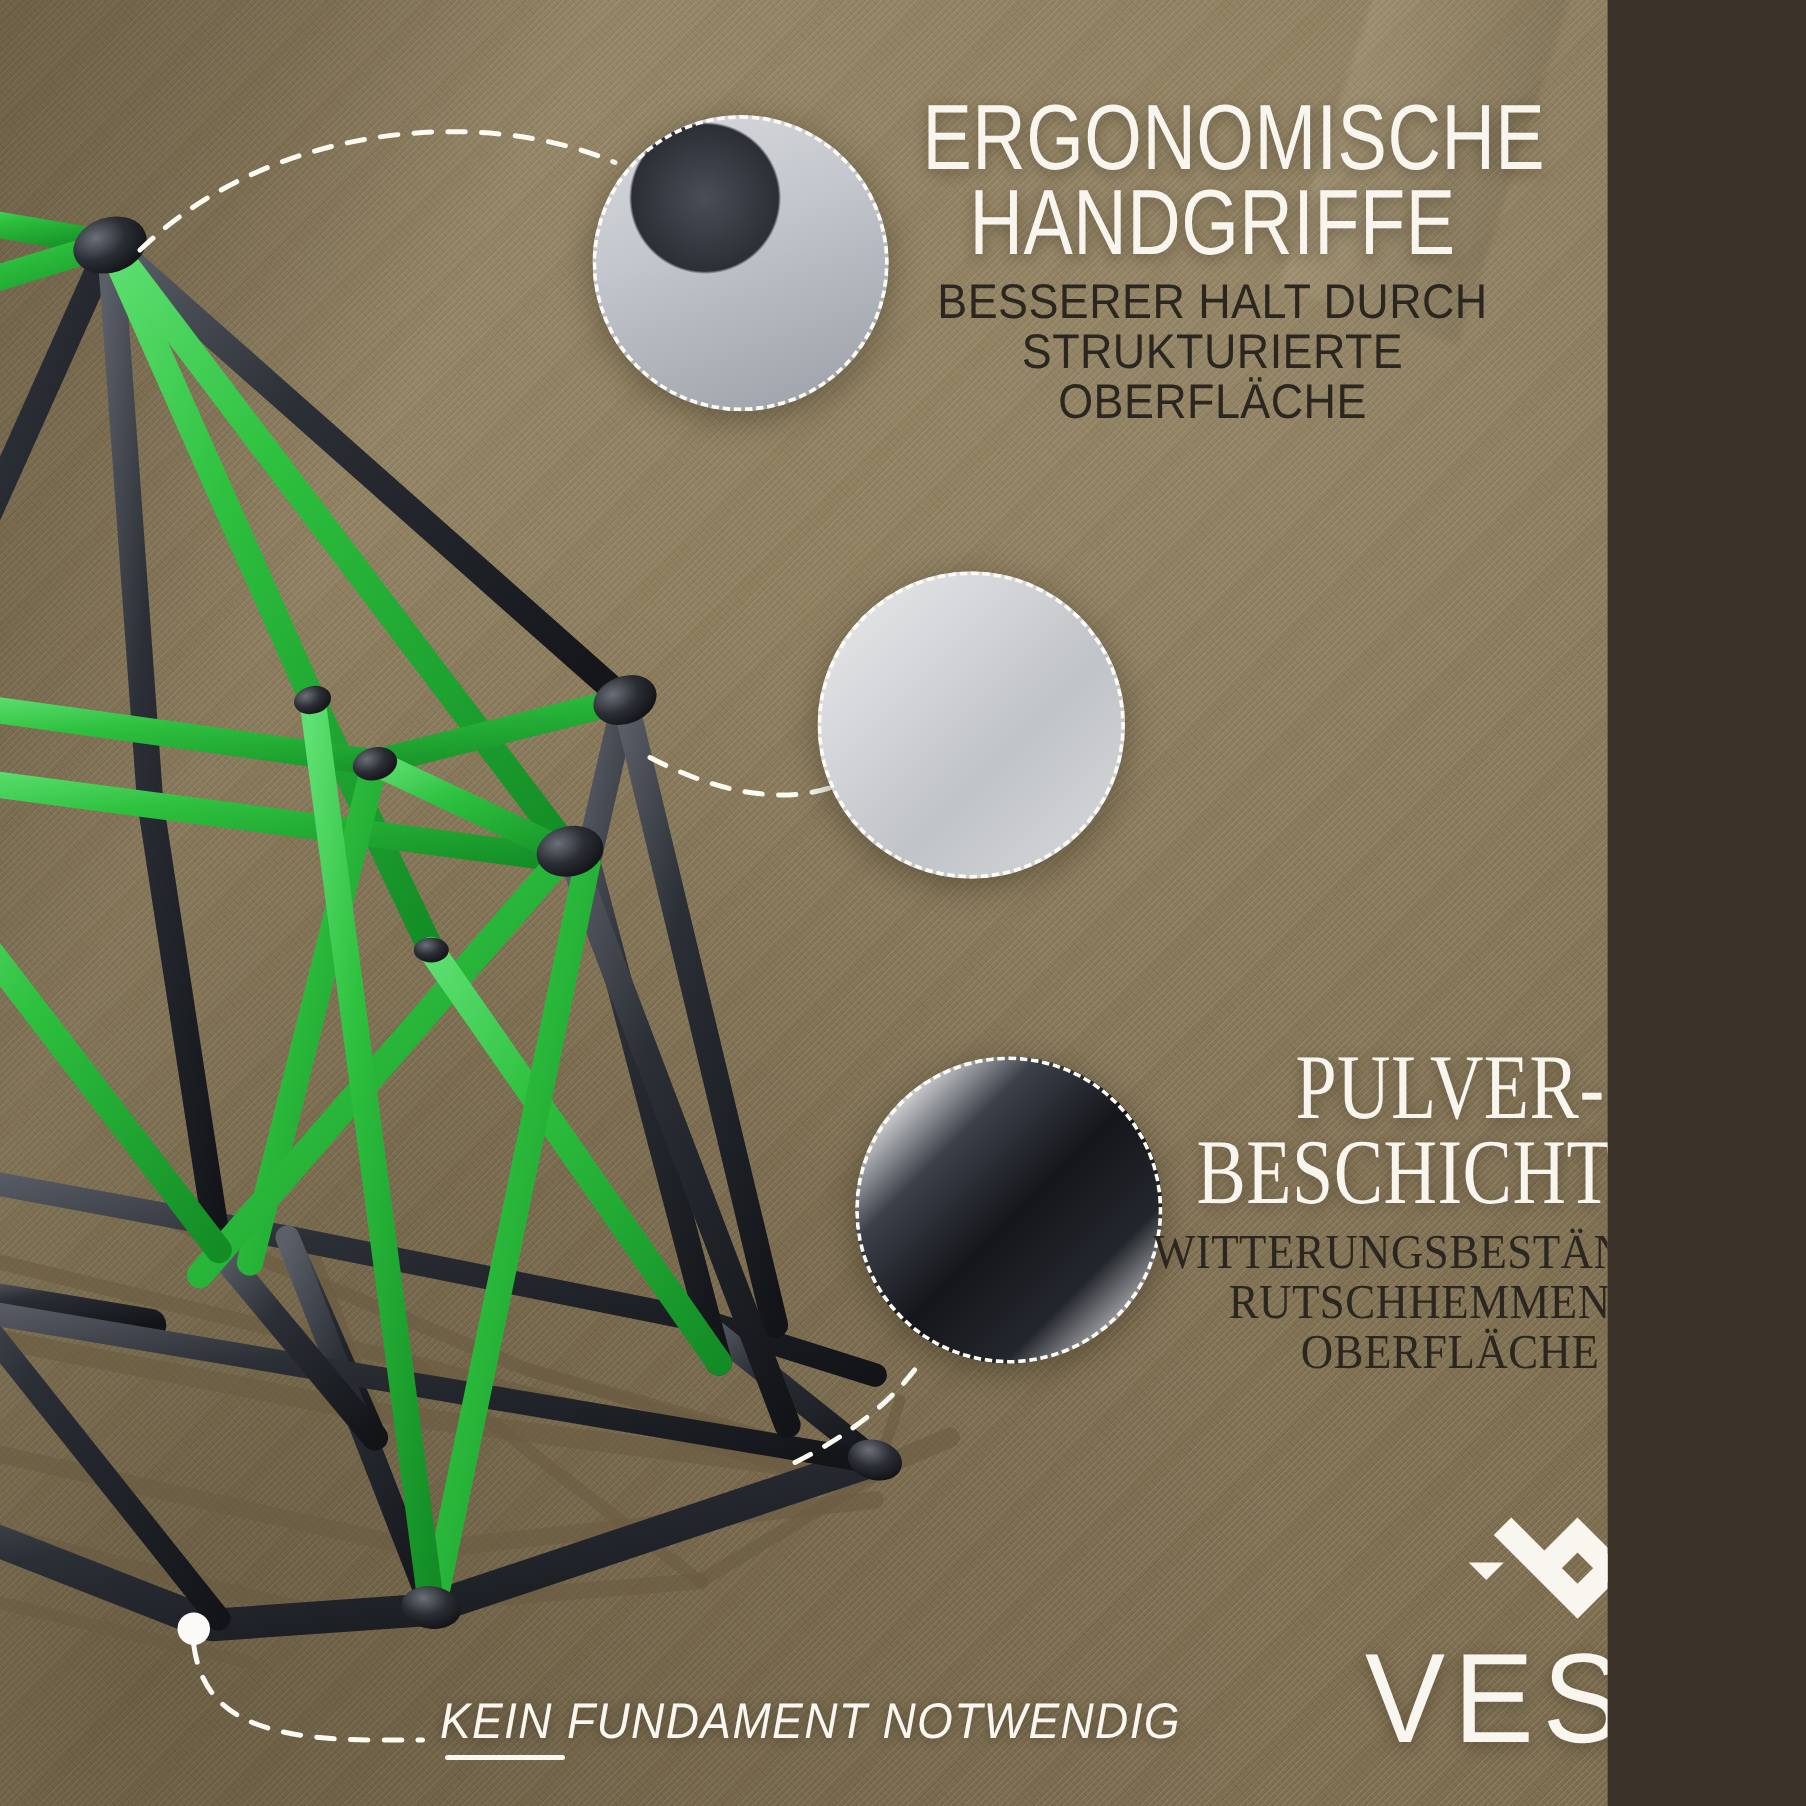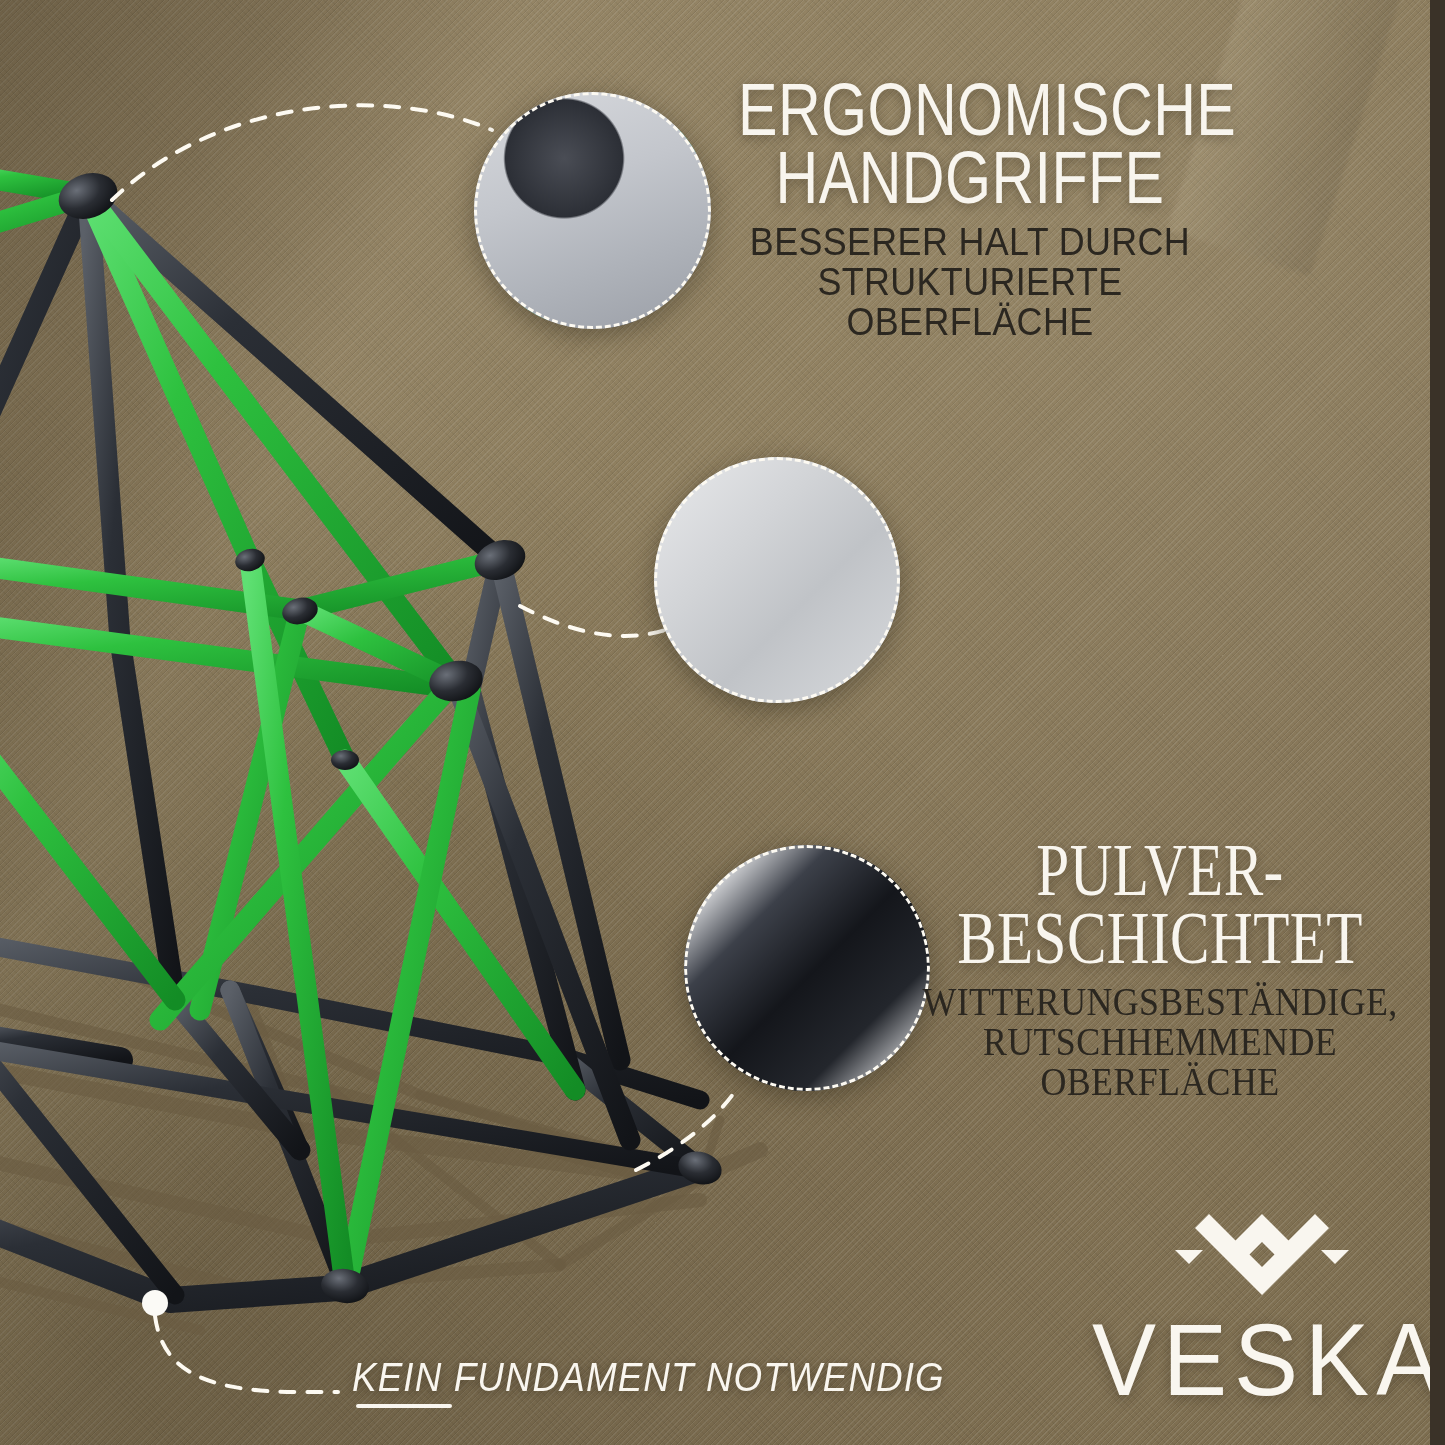--- a/index.html
+++ b/index.html
@@ -1,17 +1,17 @@
 <!DOCTYPE html>
 <html><head>
 <meta charset="utf-8">
 <style>
   html,body{margin:0;padding:0;background:#3a3228;}
   #poster{
-    position:relative;width:1430px;height:1445px;overflow:hidden;
+    position:relative;width:1286px;height:1445px;overflow:hidden;
     font-family:"Liberation Sans",sans-serif;
     background-color:#8a7a5c;
   }
   
   .bg-base{position:absolute;inset:0;background:
      linear-gradient(135deg,#8d7d5f 0%,#897959 40%,#847456 70%,#7d6e50 100%);}
   .bg-twill{position:absolute;inset:0;
      background-image:
        repeating-linear-gradient(-45deg,
           rgba(255,248,226,.16) 0px,rgba(255,248,226,.16) 1px,

